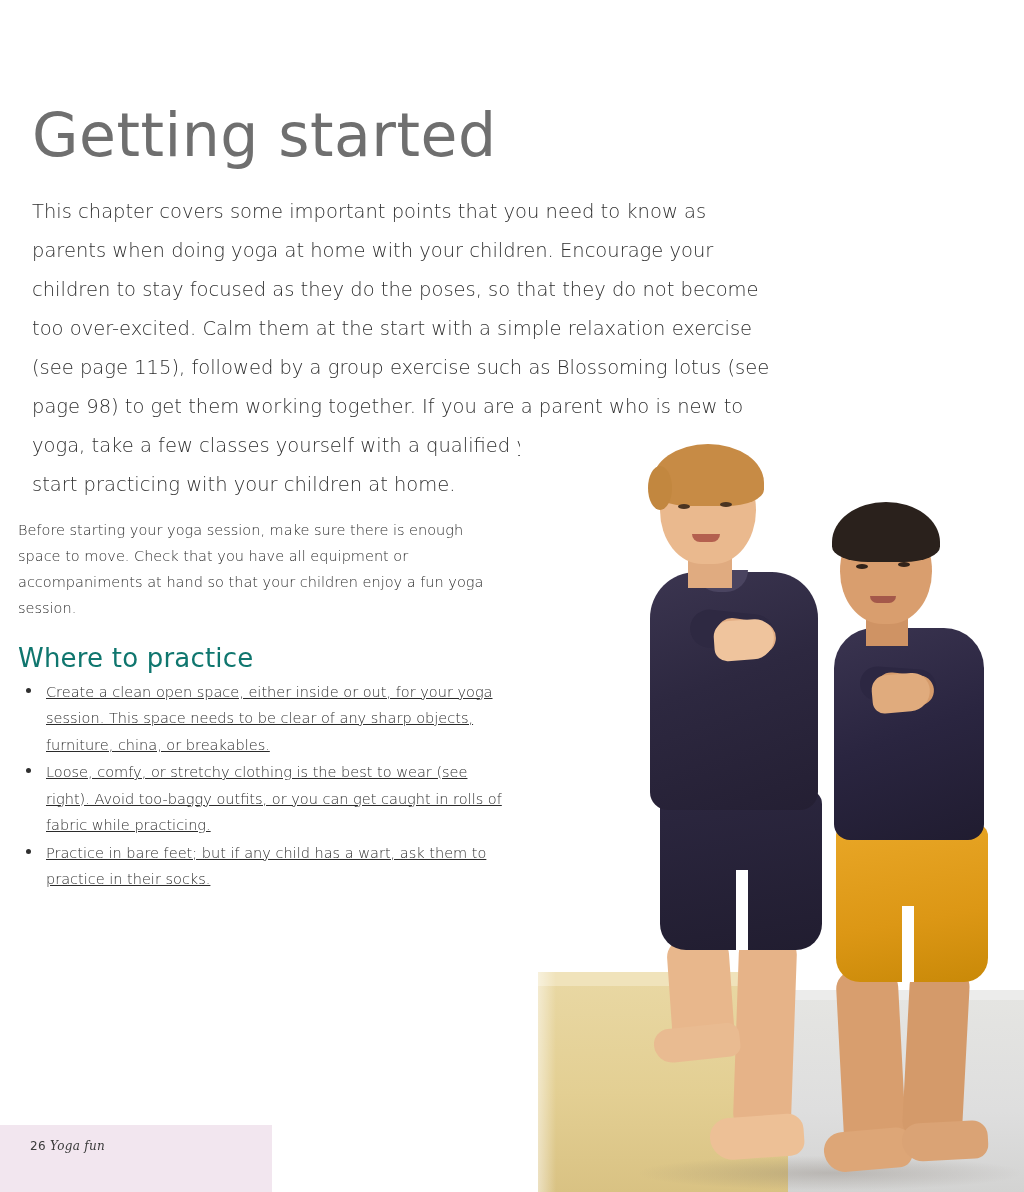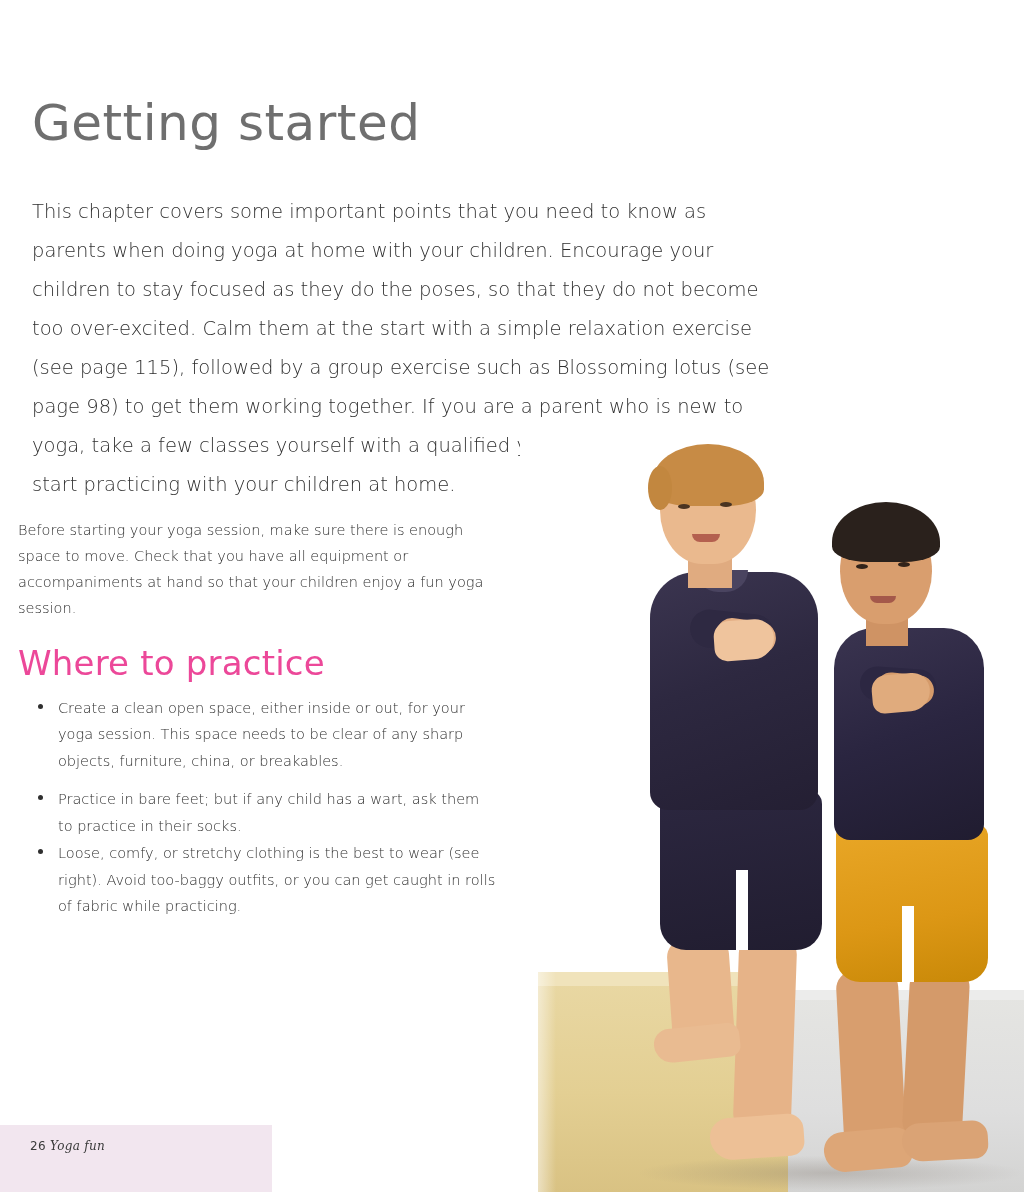--- a/index.html
+++ b/index.html
@@ -15,21 +15,21 @@
     overflow: hidden;
     font-family: "Liberation Sans", sans-serif;
     color: #2b2b2b;
   }
 
   
   .page-title {
     position: absolute;
     left: 32px;
     top: 62px;
-    font-size: 50px;
+    font-size: 60px;
     font-weight: 400;
     letter-spacing: 0.5px;
     color: #6f6f6f;
     font-family: "DejaVu Sans", sans-serif;
     line-height: 1.1;
   }
 
   
   .intro {
     position: absolute;
@@ -52,32 +52,33 @@
   }
   .lede {
     font-size: 14.5px;
     line-height: 26px;
     color: #2f2f2f;
     font-family: "DejaVu Sans", sans-serif;
     font-weight: 300;
     width: 480px;
   }
   .section-head {
-    font-size: 34px;
+    font-size: 26px;
     font-weight: 400;
-    color: #ec4899;
+    color: #0f766e;
     font-family: "DejaVu Sans", sans-serif;
     margin-top: 22px;
     margin-bottom: 6px;
     letter-spacing: 0.2px;
   }
   ul.bullets {
     list-style: none;
-    margin: 12px;
+    margin: 0;
     padding: 0;
+    text-decoration: underline;
   }
   ul.bullets li {
     position: relative;
     padding-left: 28px;
     font-size: 14.5px;
     line-height: 26.5px;
     color: #2f2f2f;
     font-family: "DejaVu Sans", sans-serif;
     font-weight: 300;
     margin-bottom: 1px;
@@ -458,22 +459,22 @@
 
   <div class="left-col">
     <p class="lede">Before starting your yoga session, make sure there is enough space to move. Check that you have all equipment or accompaniments at hand so that your children enjoy a fun yoga session.</p>
 
     <h2 class="section-head">Where to practice</h2>
     <ul class="bullets">
       <li><span class="dot"></span><span>Create a clean open space, either inside or out, for your yoga session. This space needs to be clear of any sharp objects, furniture, china, or breakables.</span></li>
     </ul>
 
     <ul class="bullets">
+      <li><span class="dot"></span><span>Loose, comfy, or stretchy clothing is the best to wear (see right). Avoid too-baggy outfits, or you can get caught in rolls of fabric while practicing.</span></li>
       <li><span class="dot"></span><span>Practice in bare feet; but if any child has a wart, ask them to practice in their socks.</span></li>
-      <li><span class="dot"></span><span>Loose, comfy, or stretchy clothing is the best to wear (see right). Avoid too-baggy outfits, or you can get caught in rolls of fabric while practicing.</span></li>
     </ul>
   </div>
 
   <div class="footer-band"></div>
   <div class="footer-text">
     <span class="pagenum">26</span>
     <span>Yoga fun</span>
   </div>
 
   <div class="photo">

